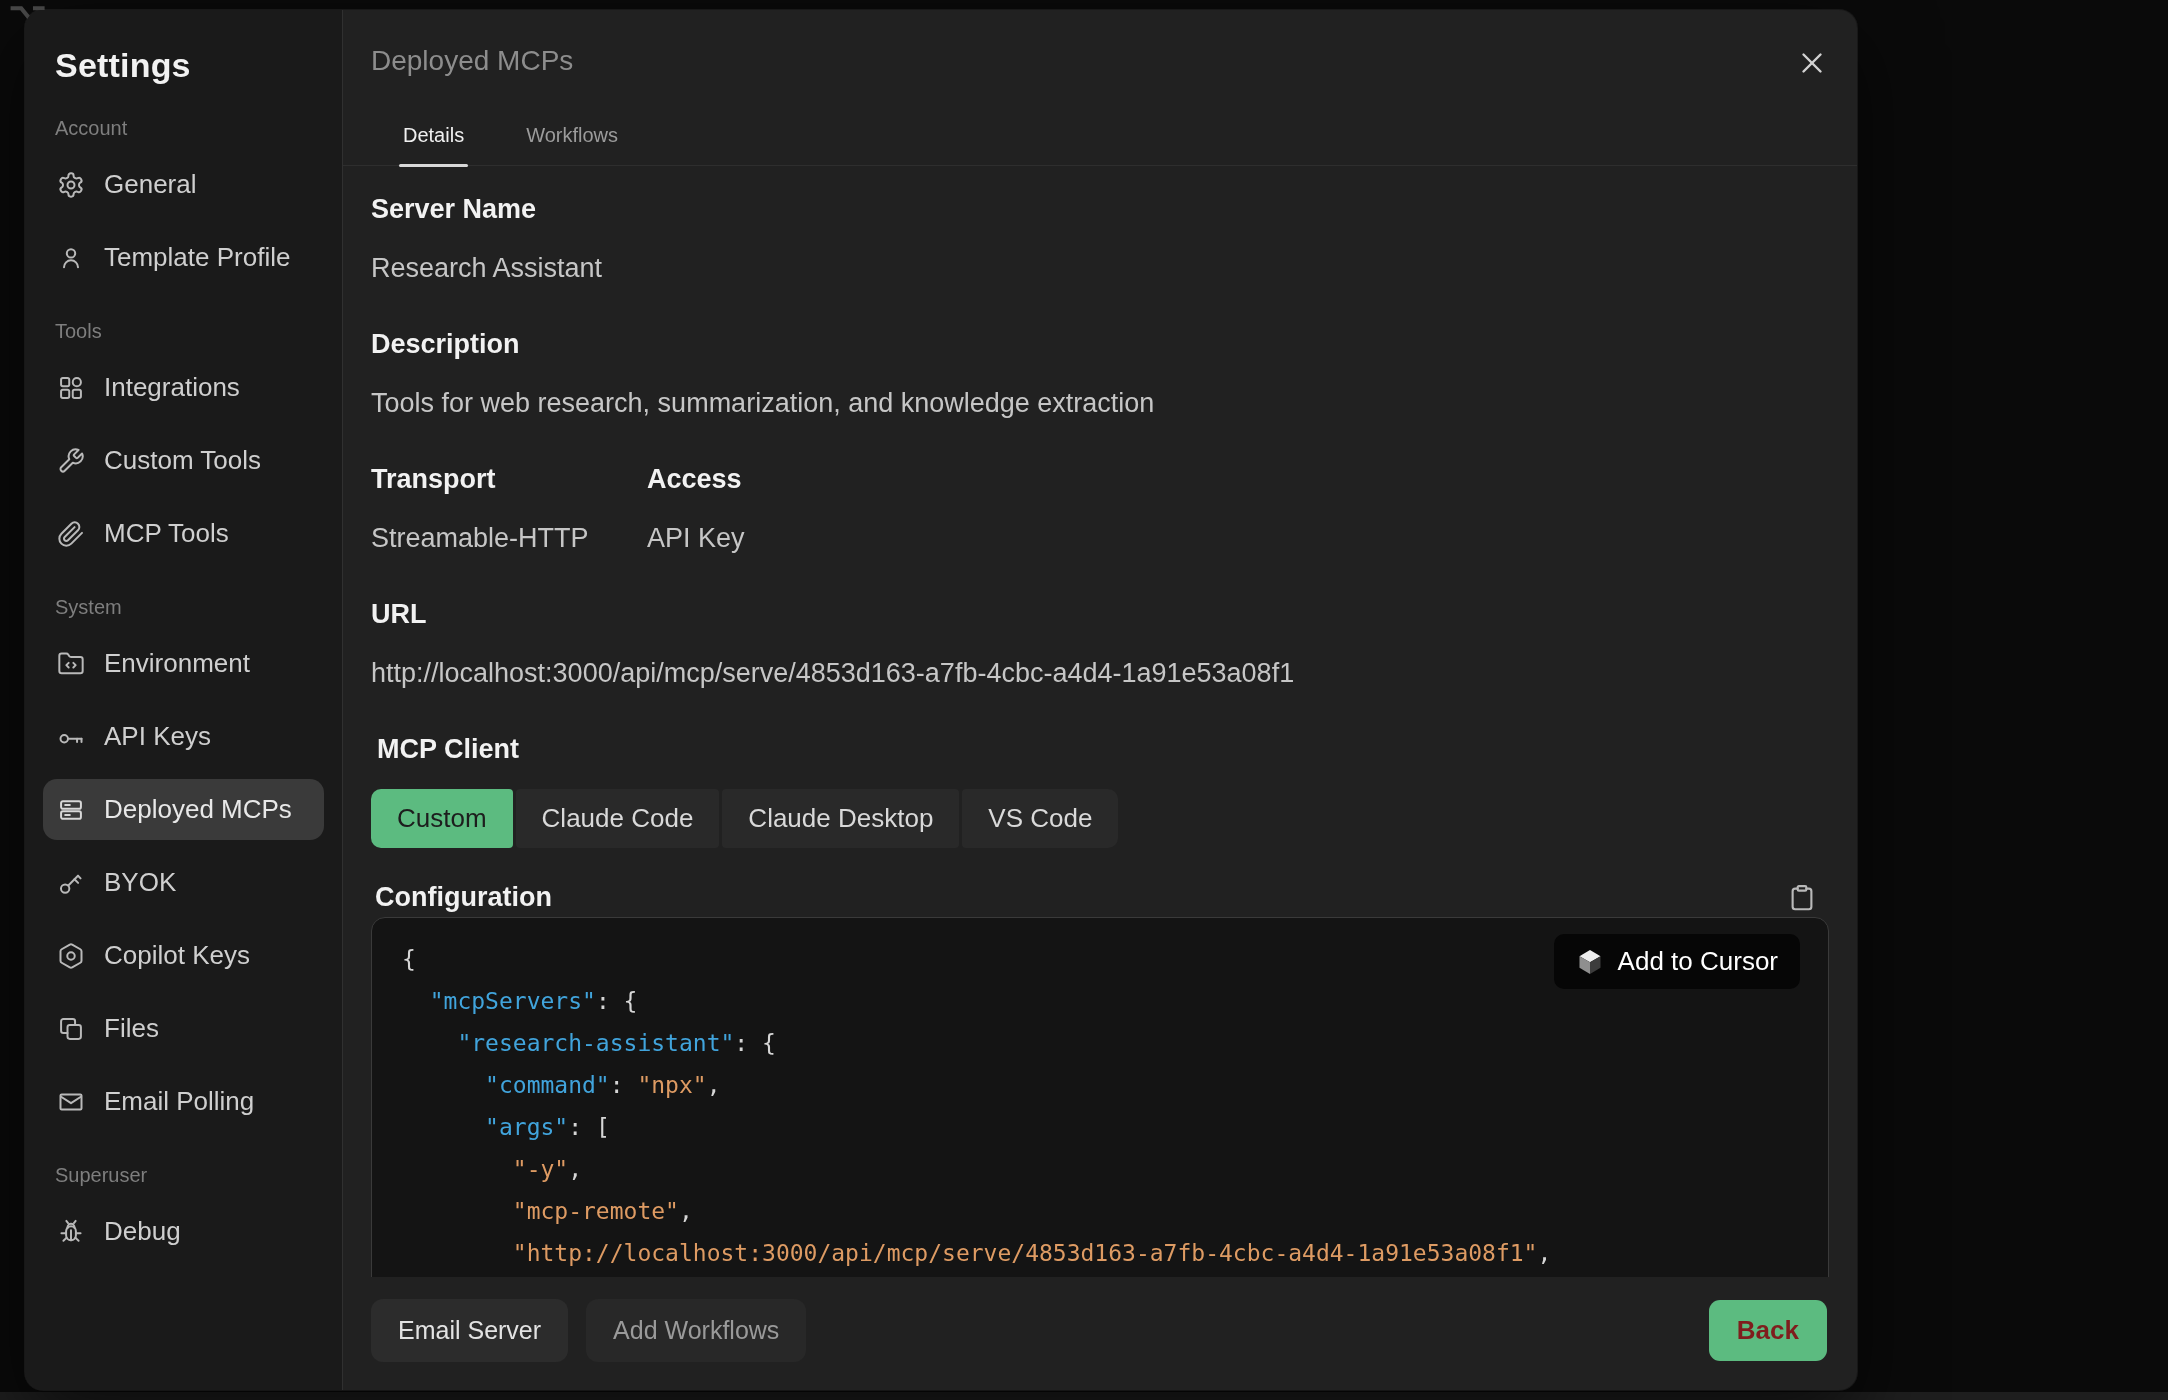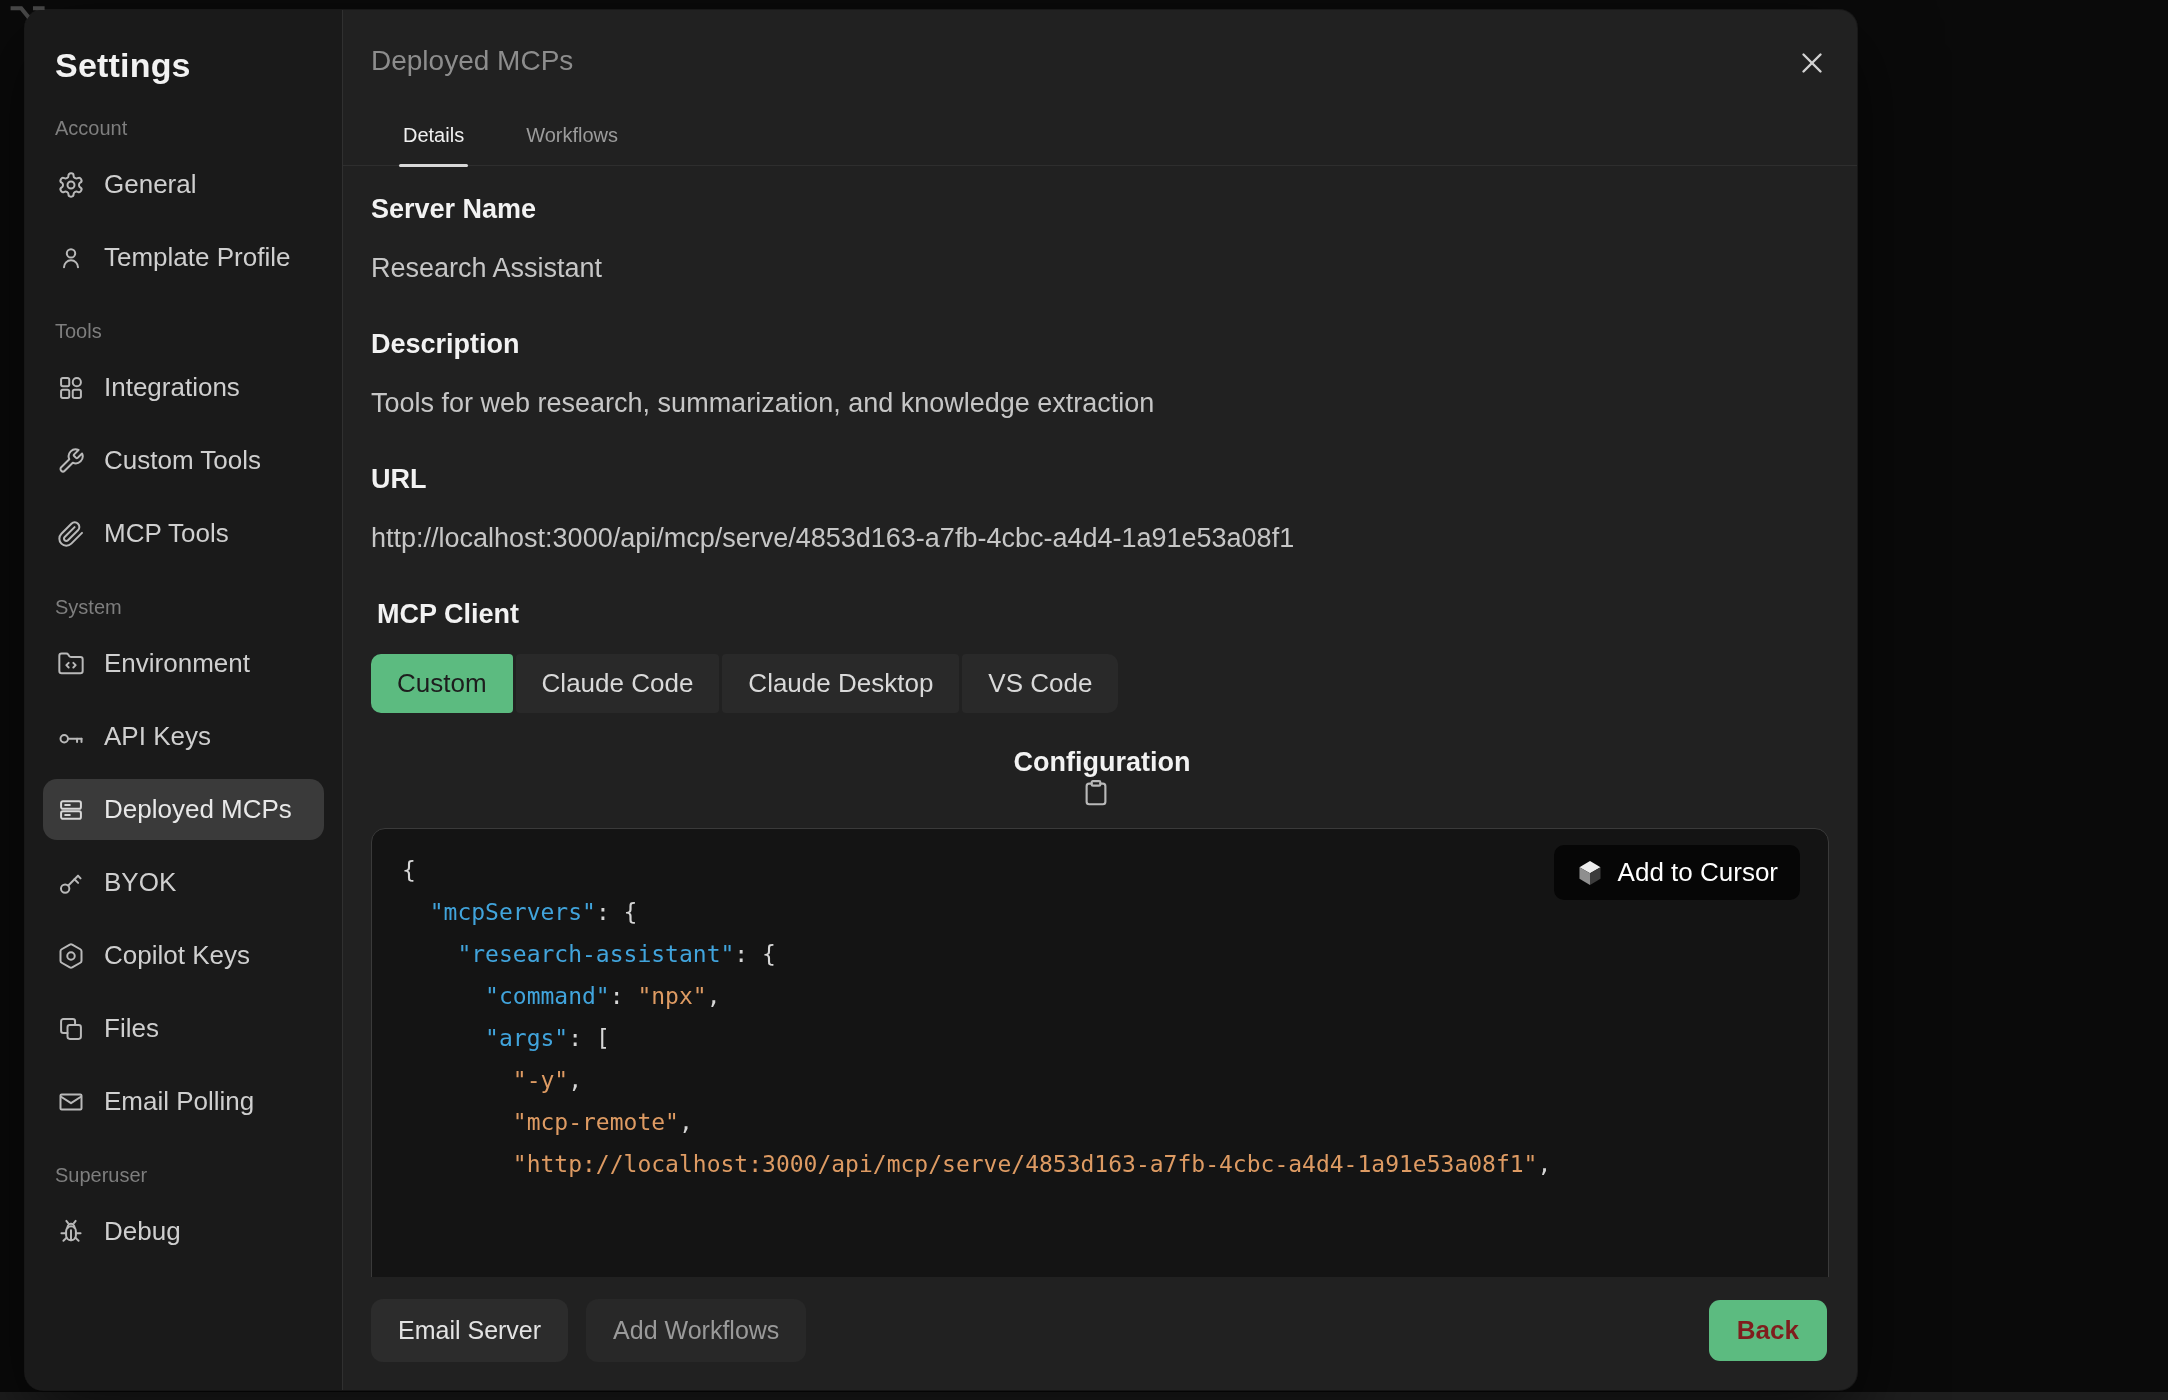--- a/index.html
+++ b/index.html
@@ -67,21 +67,21 @@
   .mcp-client-label{margin-left:6px;margin-bottom:24px;}
   .clients{display:flex;gap:3px;}
   .client-btn{
     background:#292929;color:#d9d9d9;font-size:26px;font-family:inherit;
     padding:14px 26px;border:none;cursor:pointer;border-radius:4px;
   }
   .client-btn:first-child{border-radius:10px 4px 4px 10px;}
   .client-btn:last-child{border-radius:4px 10px 10px 4px;}
   .client-btn.active{background:var(--accent);color:#1d1d1d;}
 
-  .config-head{display:flex;align-items:center;justify-content:space-between;margin:34px 0 20px 4px;flex-direction:column;}
+  .config-head{display:flex;align-items:center;justify-content:space-between;margin:34px 0 4px 4px;}
   .config-label{font-size:27px;font-weight:600;color:#f2f2f2;}
   .copy-btn{background:none;border:none;cursor:pointer;width:30px;height:30px;padding:0;color:#c9c9c9;margin-right:12px;}
   .copy-btn .ic{width:30px;height:30px;}
 
   .codeblock{
     position:relative;background:#141414;border:1px solid #3a3a3a;
     border-radius:14px;height:620px;padding:20px 30px;
   }
   .codeblock pre{
     margin:0;font-family:"DejaVu Sans Mono","Liberation Mono",monospace;
@@ -278,20 +278,30 @@
       <div class="field">
         <div class="f-label">Server Name</div>
         <div class="f-value">Research Assistant</div>
       </div>
 
       <div class="field">
         <div class="f-label">Description</div>
         <div class="f-value">Tools for web research, summarization, and knowledge extraction</div>
       </div>
 
+      <div class="field two-col">
+        <div class="col-transport">
+          <div class="f-label">Transport</div>
+          <div class="f-value">Streamable-HTTP</div>
+        </div>
+        <div>
+          <div class="f-label">Access</div>
+          <div class="f-value">API Key</div>
+        </div>
+      </div>
 
       <div class="field">
         <div class="f-label">URL</div>
         <div class="f-value">http://localhost:3000/api/mcp/serve/4853d163-a7fb-4cbc-a4d4-1a91e53a08f1</div>
       </div>
 
       <div>
         <div class="f-label mcp-client-label">MCP Client</div>
         <div class="clients" id="clients">
             <button class="client-btn active">Custom</button>

